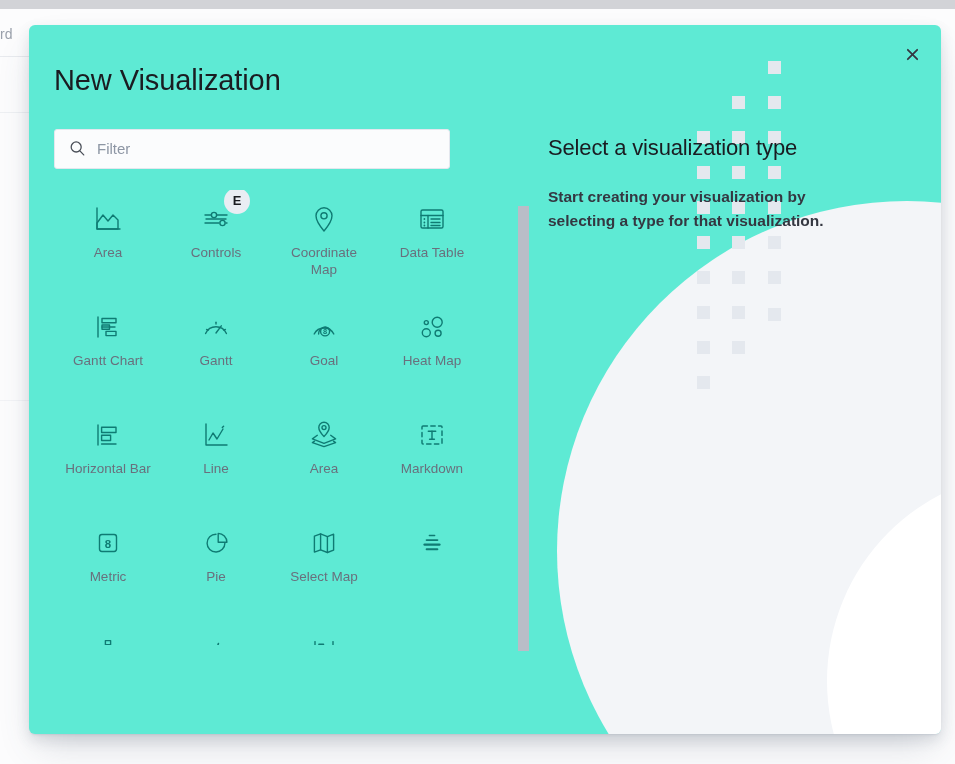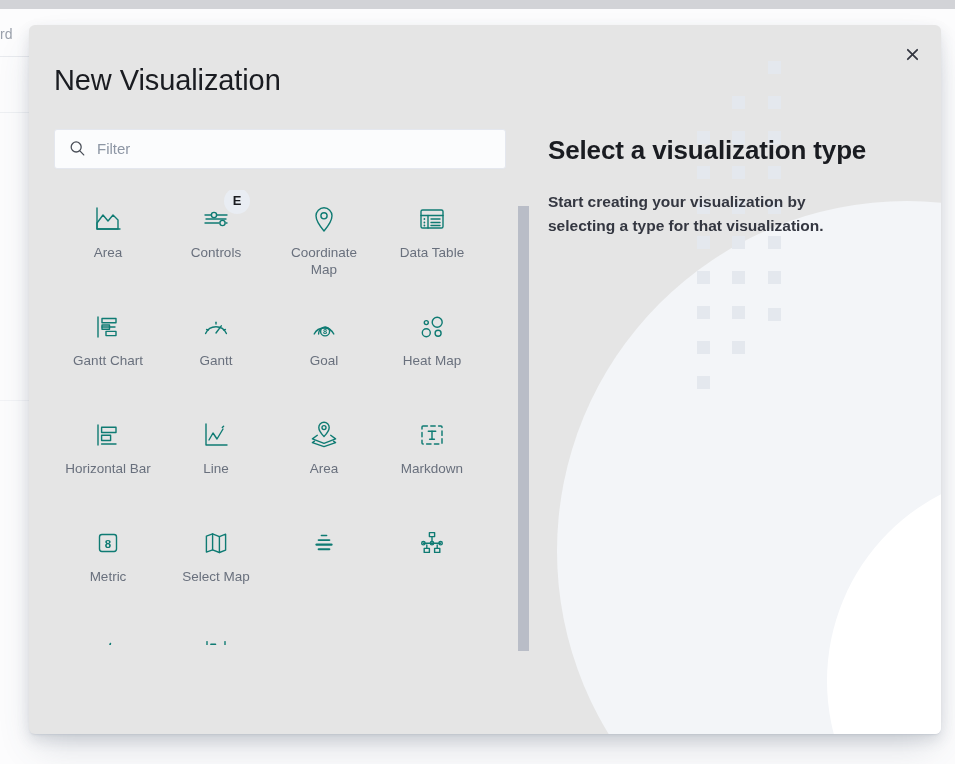--- a/index.html
+++ b/index.html
@@ -45,21 +45,21 @@
   #bg-line-3 {
     position: absolute; top: 400px; left: 0; width: 120px; height: 1px;
     background: #f2f3f6;
   }
 
   
   #modal {
     position: absolute;
     left: 29px; top: 25px;
     width: 912px; height: 709px;
-    background: #e5e5e5;
+    background: #5eead4;
     border-radius: 6px;
     box-shadow:
       0 2px 2px -1px rgba(152,162,179,.30),
       0 6px 14px 0 rgba(65,78,101,.14),
       0 18px 36px -8px rgba(65,78,101,.20);
     overflow: hidden;
   }
 
   
   #deco {
@@ -121,21 +121,21 @@
     padding-top: 12px;
   }
 
   
   #filter-wrap {
     position: relative;
     margin-top: 31px;
     width: 452px; height: 40px;
   }
   #filter-input {
-    width: 452px; height: 40px;
+    width: 396px; height: 40px;
     border: 1px solid #e4e7ee;
     border-radius: 3px;
     background: #fbfcfd;
     padding: 0 12px 0 42px;
     font-size: 15px;
     font-family: "Liberation Sans", sans-serif;
     color: #343741;
     outline: none;
     box-shadow: 0 1px 1px -1px rgba(152,162,179,.12);
   }
@@ -223,22 +223,22 @@
 
   
   #right-col {
     position: absolute;
     left: 519px; top: 0;
     width: 390px;
     padding: 110px 30px 0 0;
     z-index: 5;
   }
   #right-title {
-    font-size: 26px;
-    font-weight: bold;
+    font-size: 22px;
+    font-weight: normal;
     color: #1a1c21;
     margin: 0 0 0 0;
     letter-spacing: -0.15px;
   }
   #right-desc {
     margin-top: 24px;
     font-size: 15.5px;
     line-height: 1.55;
     color: #343741;
     max-width: 325px;
@@ -460,20 +460,29 @@
               <svg width="30" height="30" viewBox="0 0 30 30" fill="none" stroke="currentColor" stroke-width="1.4" stroke-linecap="round" stroke-linejoin="round">
       <rect x="6.5" y="6.5" width="17" height="17" rx="2.4"></rect>
       <text x="15" y="20.2" font-size="11.5" font-family="Liberation Sans, sans-serif" font-weight="bold" text-anchor="middle" fill="currentColor" stroke="none">8</text>
     </svg>
             </div>
             <div class="viz-label">Metric</div>
           </div>
           <div class="viz-cell">
             <div class="viz-icon">
               <svg width="30" height="30" viewBox="0 0 30 30" fill="none" stroke="currentColor" stroke-width="1.4" stroke-linecap="round" stroke-linejoin="round">
+      <path d="M15 6.2A8.9 8.9 0 1 0 23.9 15"></path>
+      <path d="M17.2 5.4 L17.2 14.2 L25.9 14.2 A8.9 8.9 0 0 0 17.2 5.4 Z"></path>
+    </svg>
+            </div>
+            <div class="viz-label">Pie</div>
+          </div>
+          <div class="viz-cell">
+            <div class="viz-icon">
+              <svg width="30" height="30" viewBox="0 0 30 30" fill="none" stroke="currentColor" stroke-width="1.4" stroke-linecap="round" stroke-linejoin="round">
       <path d="M5.4 8.1 L11.6 5.9 L18.4 8.6 L24.6 6.2 L24.6 22.1 L18.4 24.5 L11.6 21.8 L5.4 24.1 Z"></path>
       <line x1="11.6" y1="5.9" x2="11.6" y2="21.8"></line>
       <line x1="18.4" y1="8.6" x2="18.4" y2="24.5"></line>
     </svg>
             </div>
             <div class="viz-label">Select Map</div>
           </div>
           <div class="viz-cell">
             <div class="viz-icon">
               <svg width="30" height="30" viewBox="0 0 30 30" fill="none" stroke="currentColor" stroke-linecap="round">

